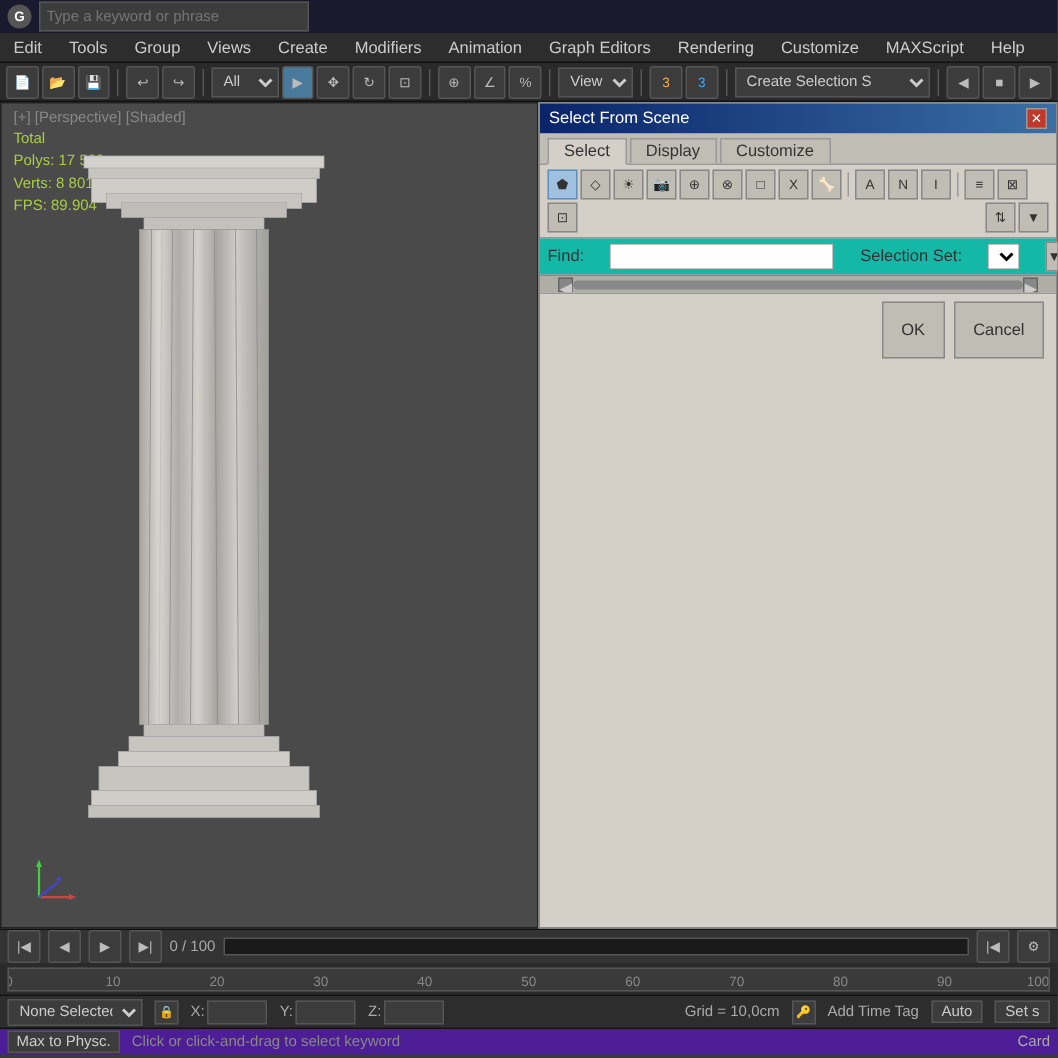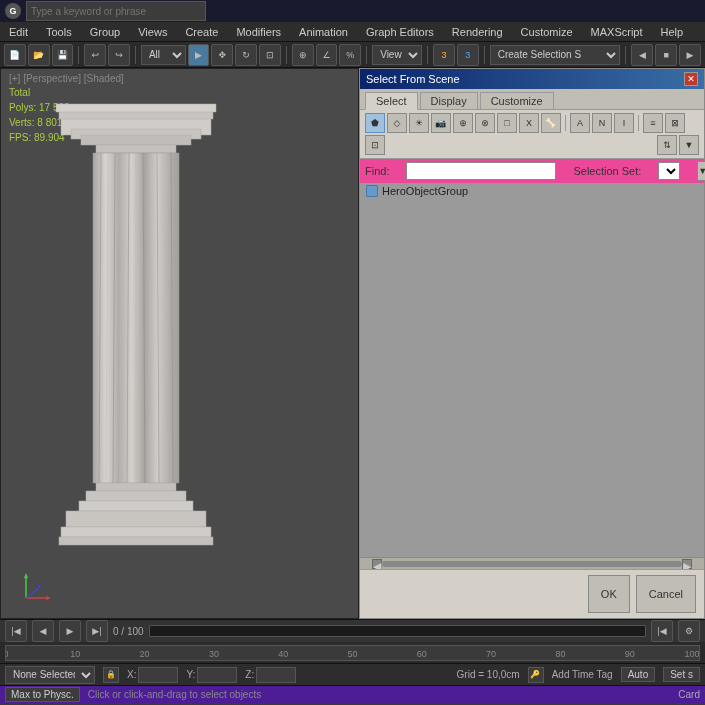--- a/index.html
+++ b/index.html
@@ -212,21 +212,21 @@
       cursor: pointer;
       font-size: 9px;
       color: #333;
     }
     .dialog-btn.active { background: #a0c0e0; border-color: #6090c0; }
     .find-row {
       display: flex;
       align-items: center;
       padding: 2px 5px;
       gap: 17px;
-      background: #ec4899;
+      background: #14b8a6;
     }
     .find-label {
       font-size: 11px;
       color: #333;
       width: 30px;
     }
     .find-input {
       flex: 1;
       height: 18px;
       background: white;
@@ -618,26 +618,20 @@
 
     <div class="find-row">
       <span class="find-label">Find:</span>
       <input type="text" class="find-input" style="">
       <span class="sel-set-label">Selection Set:</span>
       <select class="sel-set-dropdown"></select>
       <div class="dialog-btn">▼</div>
     </div>
 
 
-    <div class="dialog-list">
-      <div class="dialog-list-item">
-        <div class="item-icon"></div>
-        <span>HeroObjectGroup</span>
-      </div>
-    </div>
 
     <div class="dialog-scrollbar">
       <div style="width:10px;height:10px;background:#888;border:1px solid #666;cursor:pointer;">◀</div>
       <div class="scrollbar-track"></div>
       <div style="width:10px;height:10px;background:#888;border:1px solid #666;cursor:pointer;">▶</div>
     </div>
 
     <div class="dialog-footer">
       <button class="footer-btn">OK</button>
       <button class="footer-btn">Cancel</button>
@@ -695,17 +689,17 @@
   <div class="flex-spacer"></div>
   <span class="grid-label">Grid = 10,0cm</span>
   <div class="mini-btn">🔑</div>
   <span class="grid-label">Add Time Tag</span>
   <div class="auto-btn">Auto</div>
   <div class="auto-btn">Set s</div>
 </div>
 
 <div class="help-bar">
   <div class="auto-btn" style="font-size:10px;padding:1px 5px;">Max to Physc.</div>
-  <span>Click or click-and-drag to select objects</span>
+  <span>Click or click-and-drag to select keyword</span>
 
   <div class="flex-spacer"></div>
   <span style="color:#aaa;font-size:10px;">Card</span>
 </div>
 
 </body></html>

